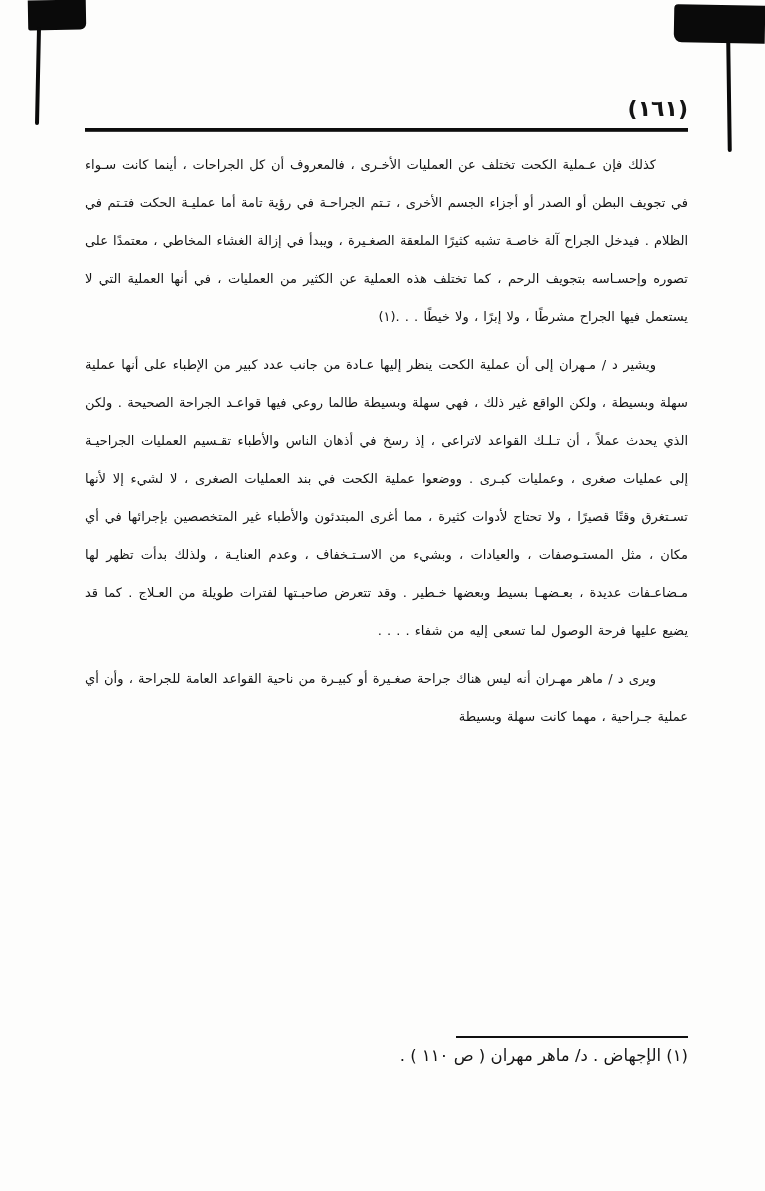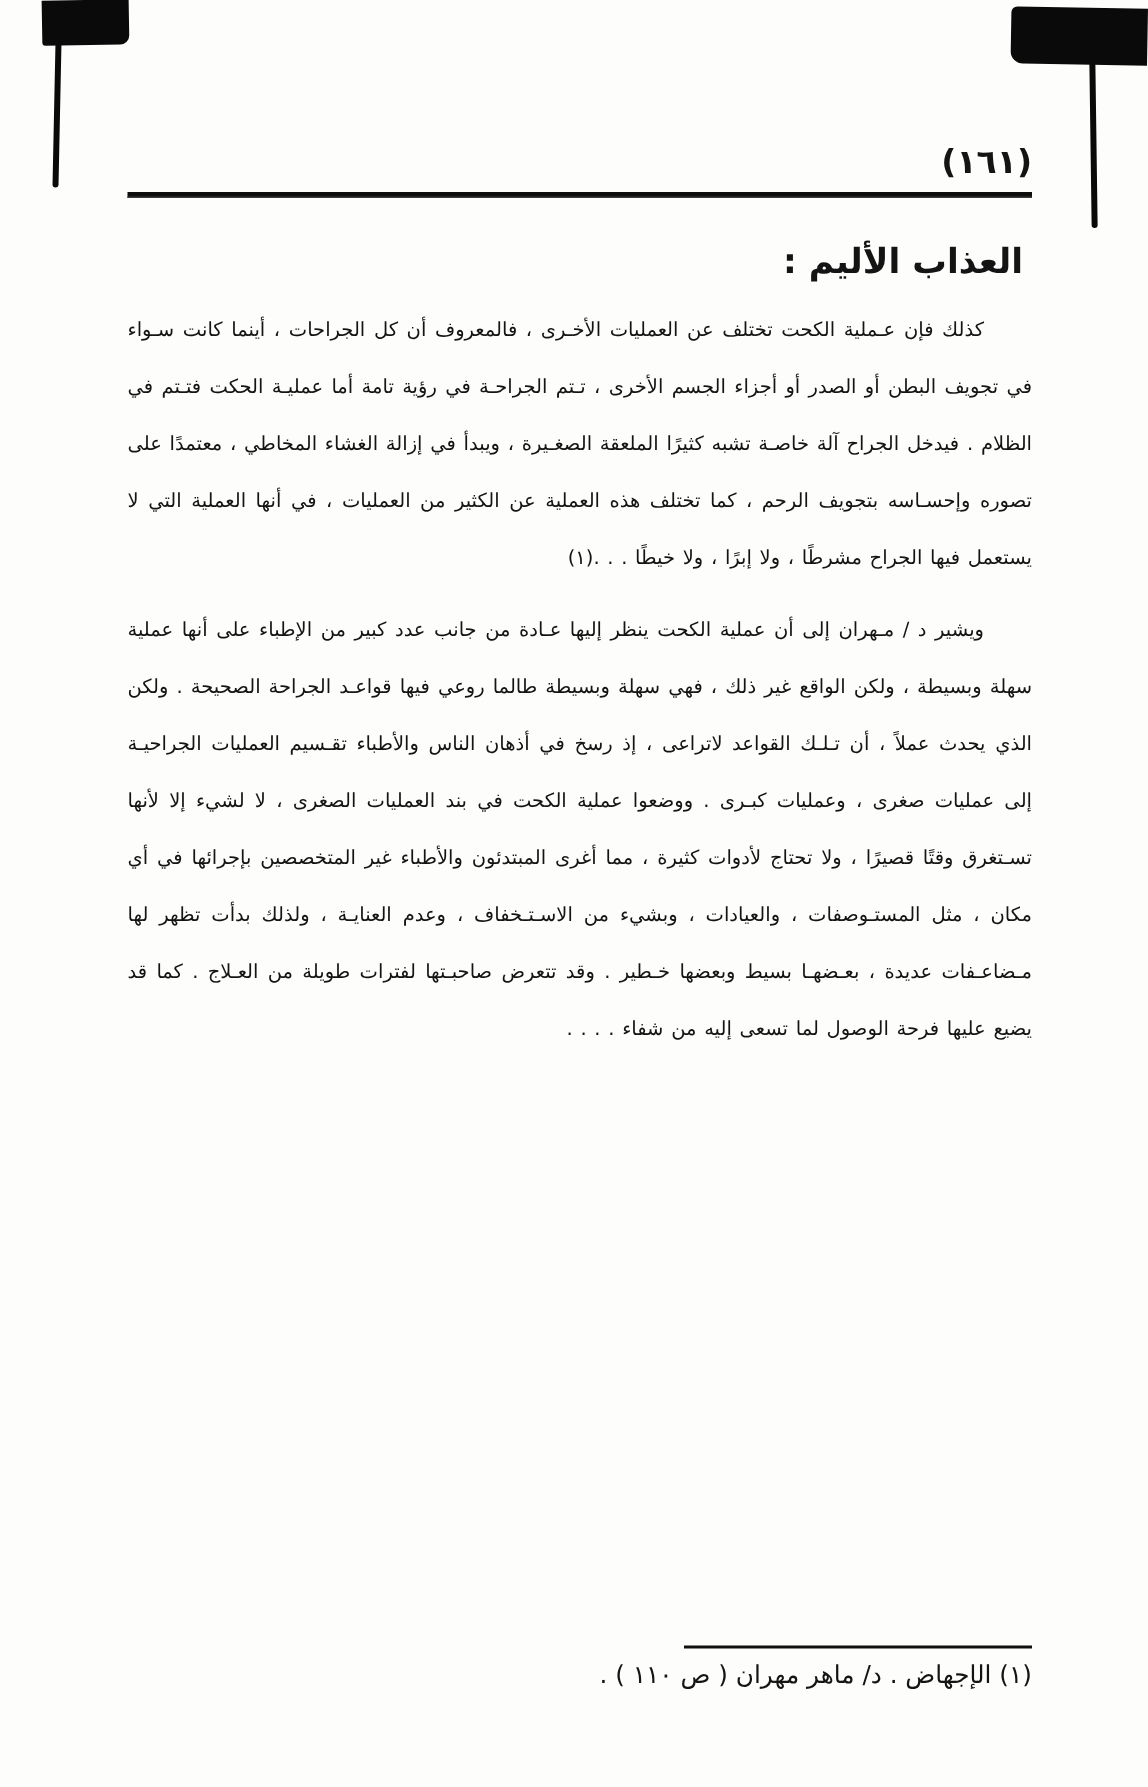--- a/index.html
+++ b/index.html
@@ -66,21 +66,21 @@
     font-size: 13px;
     line-height: 38px;
     text-align: justify;
     text-indent: 32px;
     word-spacing: 1px;
   }
 
   .footnote-area {
     position: absolute;
     left: 80px;
-    top: 1097px;
+    top: 1036px;
     width: 608px;
     direction: rtl;
   }
   .footnote-rule {
     width: 232px;
     height: 2px;
     background: #101010;
     margin-bottom: 8px;
   }
   .footnote {
@@ -99,25 +99,25 @@
 <div class="artifact artifact-right-line"></div>
 
 <div class="content">
 
   <div class="page-header">
     <span class="page-number">(١٦١)</span>
   </div>
 
   <div class="header-rule"></div>
 
-  <h2 class="section-heading">العذاب الأليم :</h2>
 
   <div class="body-text">
     <p>كذلك فإن عـملية الكحت تختلف عن العمليات الأخـرى ، فالمعروف أن كل الجراحات ، أينما كانت سـواء في تجويف البطن أو الصدر أو أجزاء الجسم الأخرى ، تـتم الجراحـة في رؤية تامة أما عمليـة الحكت فتـتم في الظلام . فيدخل الجراح آلة خاصـة تشبه كثيرًا الملعقة الصغـيرة ، ويبدأ في إزالة الغشاء المخاطي ، معتمدًا على تصوره وإحسـاسه بتجويف الرحم ، كما تختلف هذه العملية عن الكثير من العمليات ، في أنها العملية التي لا يستعمل فيها الجراح مشرطًا ، ولا إبرًا ، ولا خيطًا . . .(١)</p>
     <p>ويشير د /  مـهران إلى أن عملية الكحت ينظر إليها عـادة من جانب عدد كبير من الإطباء على أنها عملية سهلة وبسيطة ، ولكن الواقع غير ذلك ، فهي سهلة وبسيطة طالما روعي فيها قواعـد الجراحة الصحيحة .  ولكن الذي يحدث عملاً ، أن تـلـك القواعد لاتراعى ، إذ رسخ في أذهان الناس والأطباء تقـسيم العمليات الجراحيـة إلى عمليات صغرى ، وعمليات كبـرى .  ووضعوا عملية الكحت في بند العمليات الصغرى ، لا لشيء إلا لأنها تسـتغرق وقتًا قصيرًا ، ولا تحتاج لأدوات كثيرة ، مما أغرى المبتدئون والأطباء غير المتخصصين بإجرائها في أي مكان ، مثل المستـوصفات ،  والعيادات ، وبشيء من الاسـتـخفاف ، وعدم العنايـة ، ولذلك بدأت تظهر لها مـضاعـفات عديدة ، بعـضهـا بسيط وبعضها خـطير .  وقد تتعرض صاحبـتها لفترات طويلة من العـلاج .  كما قد يضيع عليها فرحة الوصول لما تسعى إليه من شفاء . . . .</p>
+    <p>ويرى د /  ماهر مهـران أنه ليس هناك جراحة صغـيرة أو كبيـرة من ناحية القواعد العامة للجراحة ، وأن أي عملية جـراحية ، مهما كانت سهلة وبسيطة</p>
   </div>
 
 </div>
 
 <div class="footnote-area">
   <div class="footnote-rule"></div>
   <p class="footnote">(١) الإجهاض . د/ ماهر مهران ( ص ١١٠ ) .</p>
 </div>
 
 </body></html>

